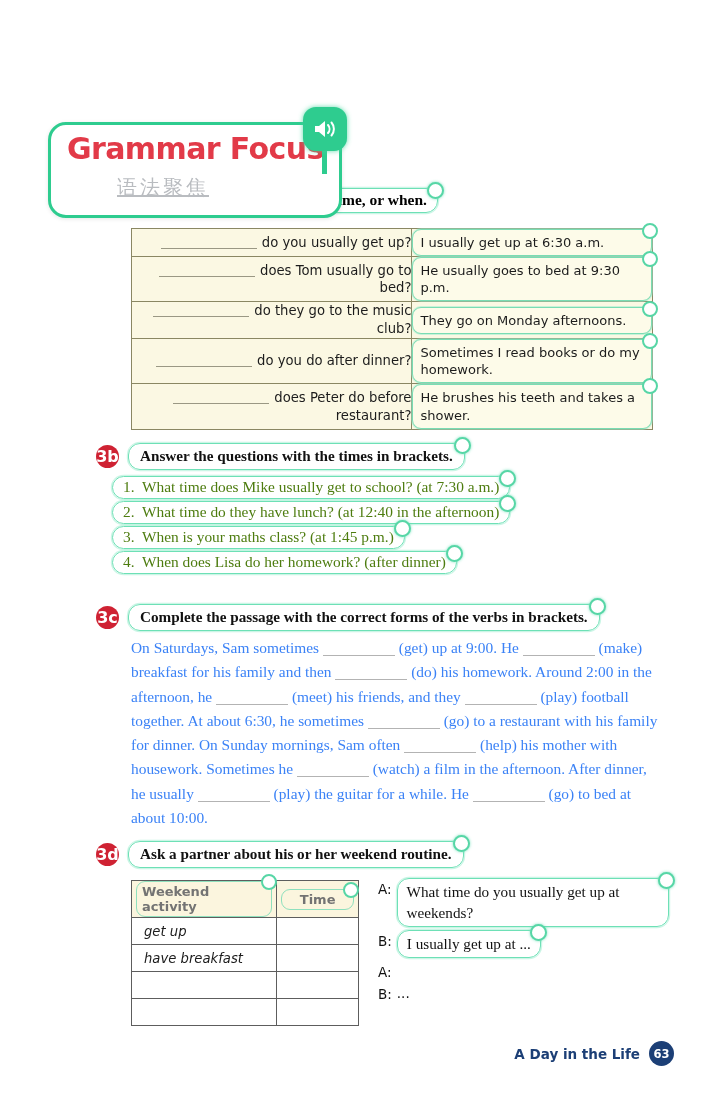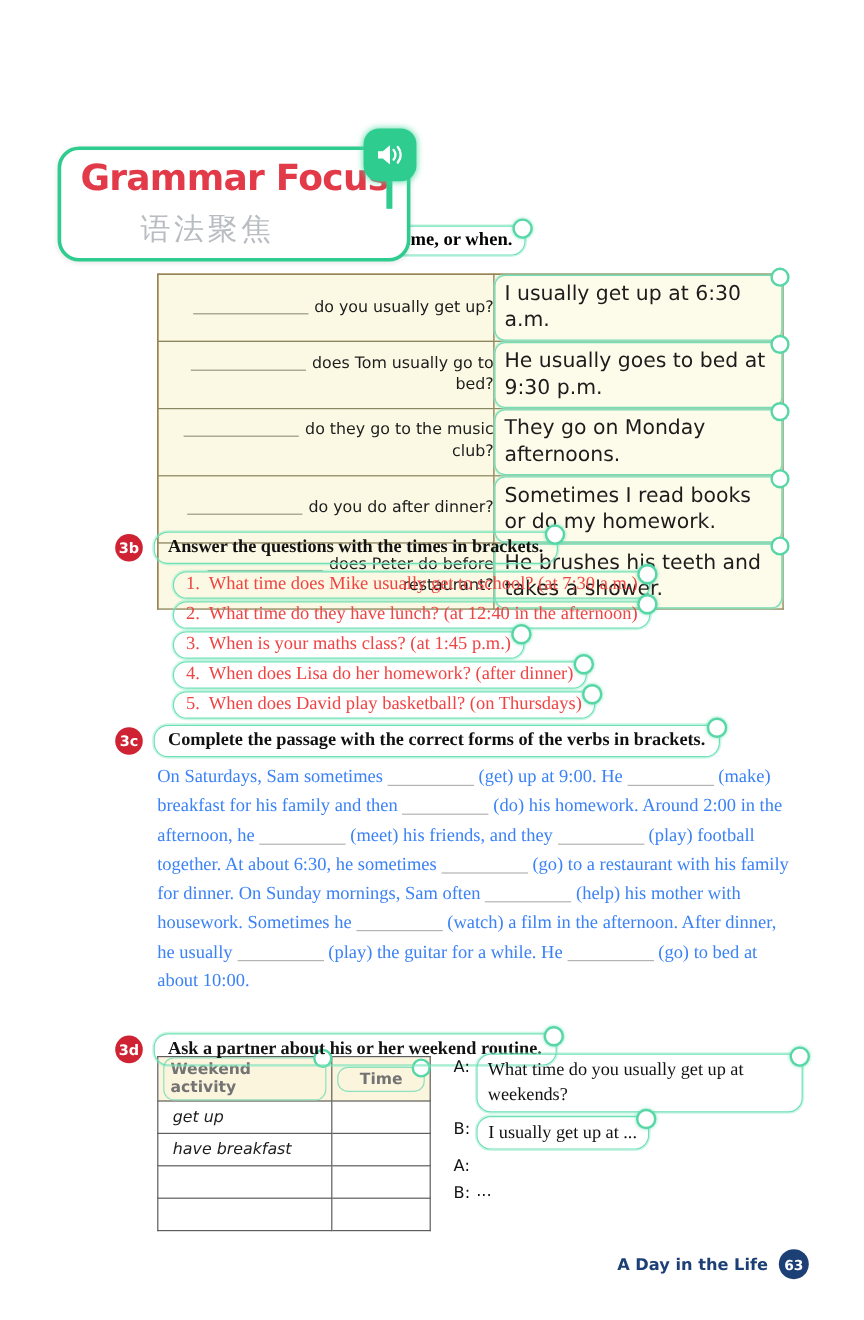--- a/index.html
+++ b/index.html
@@ -58,23 +58,24 @@
     font-weight: bold;
     font-size: 30px;
     letter-spacing: -0.6px;
     color: #e23a48;
   }
   #gf-sub {
     position: absolute;
     left: 66px;
     top: 49px;
     font-family: "DejaVu Sans", sans-serif;
-    font-size: 25px;
+    font-size: 20px;
     color: #b9bcc0;
     letter-spacing: 3px;
+    text-decoration: underline;
   }
   #gf-speaker {
     position: absolute;
     left: 303px;
     top: 107px;
     width: 44px;
     height: 44px;
     background: #2ecc8f;
     border-radius: 13px;
     z-index: 45;
@@ -141,21 +142,21 @@
     vertical-align: -2px;
   }
   .ansbox {
     position: relative;
     display: block;
     border: 1.8px solid #7adcb3;
     border-radius: 9px;
     background: #fdfbe9;
     padding: 4px 7px;
     font-family: "DejaVu Sans", sans-serif;
-    font-size: 17px;
+    font-size: 13px;
     color: #1c1c1c;
     line-height: 1.32;
     box-shadow: 0 0 0 1px rgba(150,235,205,0.5);
   }
   .ansbox::after {
     content: "";
     position: absolute;
     right: -7px;
     top: -7px;
     width: 12px;
@@ -174,43 +175,42 @@
     z-index: 10;
   }
   .badge {
     width: 23px;
     height: 23px;
     border-radius: 50%;
     background: #cf2233;
     color: #ffffff;
     font-family: "DejaVu Sans", sans-serif;
     font-weight: bold;
-    font-size: 12px;
+    font-size: 16px;
     display: flex;
     align-items: center;
     justify-content: center;
     flex: none;
     box-shadow: 0 0 0 2px #ffffff;
   }
   .ex-title {
     font-weight: bold;
     font-size: 15.2px;
     color: #111;
   }
   .ex-head .hl { padding: 3px 11px 4px 11px; }
 
   
   #q3b { position: absolute; left: 112px; top: 476px; z-index: 10; }
   #q3b .qrow {
     display: block;
     margin-bottom: 2px;
     font-size: 15.4px;
-    color: #ef4444;
+    color: #4d7c0f;
     white-space: nowrap;
-    margin-left: 32px;
   }
   #q3b .hl { padding: 1px 10px 2px 10px; }
   .qnum { display: inline-block; width: 19px; }
 
   
   #p3c {
     position: absolute;
     left: 131px;
     top: 636px;
     width: 530px;
@@ -412,39 +412,34 @@
   <div class="qrow">
     <span class="hl">
       <span class="qnum">3.</span><span>When is your maths class? (at 1:45 p.m.)</span>
     </span>
   </div>
   <div class="qrow">
     <span class="hl">
       <span class="qnum">4.</span><span>When does Lisa do her homework? (after dinner)</span>
     </span>
   </div>
-  <div class="qrow">
-    <span class="hl">
-      <span class="qnum">5.</span><span>When does David play basketball? (on Thursdays)</span>
-    </span>
-  </div>
 </div>
 
 <div class="ex-head" style="left:96px; top:604px;">
   <div class="badge">3c</div>
   <span class="hl">
     <span class="ex-title">Complete the passage with the correct forms of the verbs in brackets.</span>
   </span>
 </div>
 
 <div id="p3c">
   <span>On Saturdays, Sam sometimes </span><span class="pblank"></span><span> (get) up at 9:00. He </span><span class="pblank"></span><span> (make) breakfast for his family and then </span><span class="pblank"></span><span> (do) his homework. Around 2:00 in the afternoon, he </span><span class="pblank"></span><span> (meet) his friends, and they </span><span class="pblank"></span><span> (play) football together. At about 6:30, he sometimes </span><span class="pblank"></span><span> (go) to a restaurant with his family for dinner. On Sunday mornings, Sam often </span><span class="pblank"></span><span> (help) his mother with housework. Sometimes he </span><span class="pblank"></span><span> (watch) a film in the afternoon. After dinner, he usually </span><span class="pblank"></span><span> (play) the guitar for a while. He </span><span class="pblank"></span><span> (go) to bed at about 10:00.</span>
 </div>
 
-<div class="ex-head" style="left:96px; top:841px;margin-top:20px;">
+<div class="ex-head" style="left:96px; top:841px;">
   <div class="badge">3d</div>
   <span class="hl">
     <span class="ex-title">Ask a partner about his or her weekend routine.</span>
   </span>
 </div>
 
 <table id="wtable">
   <colgroup>
       <col class="c1">
       <col class="c2">

